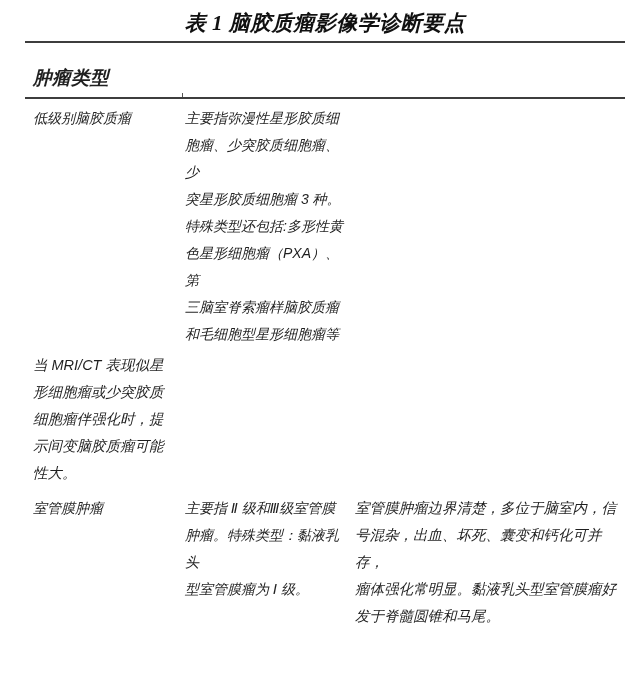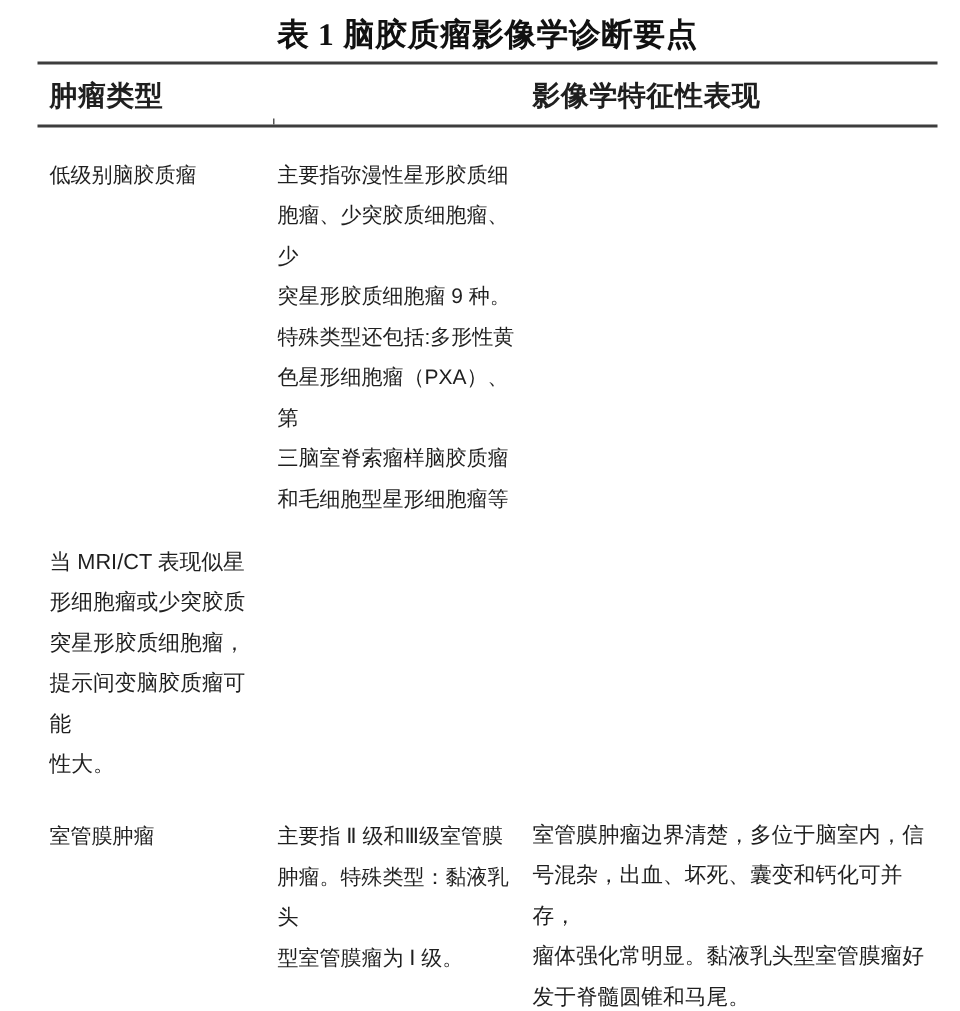--- a/index.html
+++ b/index.html
@@ -7,81 +7,80 @@
     --rule:#3d3d3d;
     --bg:#ffffff;
   }
   html,body{margin:0;padding:0;}
   body{
     width:640px;height:674px;
     background:var(--bg);
     color:var(--text);
     font-family:"Liberation Sans","DejaVu Sans",sans-serif;
   }
-  .page{position:relative;width:640px;height:674px;overflow:hidden;background:var(--bg);}
+  .page{position:relative;width:640px;height:674px;overflow:hidden;background:var(--bg);font-style:italic;}
   .caption{
     width:600px;margin:0 0 0 25px;
     padding-top:9px;height:32px;
     text-align:center;
     font-family:"Liberation Serif","DejaVu Serif",serif;
     font-size:21px;font-weight:600;
     letter-spacing:0.5px;
     color:#111;
     white-space:nowrap;
   }
   .tbl{width:600px;margin-left:25px;}
   .rule{height:2px;background:var(--rule);position:relative;}
   .rule .tick{position:absolute;width:1px;height:4px;top:-4px;background:#555;}
   .tick-col1{left:157px;}
   .grid{display:grid;grid-template-columns:152px 170px 278px;}
-  .hdr{align-items:center;height:40px;font-weight:700;font-size:18.5px;letter-spacing:0.5px;}
+  .hdr{align-items:center;height:40px;font-weight:700;font-size:18.5px;letter-spacing:0.5px;margin-top:14px;}
   .hdr .h-cell{padding-left:8px;white-space:nowrap;}
   .rows{padding-top:6px;padding-bottom:3px;}
   .row{font-size:14px;line-height:27px;margin-bottom:4px;}
-  .cell{white-space:pre-line;margin-top:12px;}
+  .cell{white-space:pre-line;}
   .col-type{padding-left:8px;}
   .col-def{padding-left:8px;padding-right:2px;}
   .col-feat{padding-left:8px;font-size:14.5px;}
 </style>
 </head>
 <body>
 
 <div class="page">
 
   <div class="caption">表 1  脑胶质瘤影像学诊断要点</div>
 
   <div class="tbl">
 
     <div class="rule"></div>
 
     <div class="grid hdr">
       <div class="h-cell" style="grid-column:1;">肿瘤类型</div>
-      <div class="h-cell" style="grid-column:3;">影像学特征性表现</div>
     </div>
 
     <div class="rule">
       <span class="tick tick-col1"></span>
     </div>
 
     <div class="rows">
 
       <div class="grid row">
         <div class="cell col-type">低级别脑胶质瘤</div>
         <div class="cell col-def">主要指弥漫性星形胶质细
 胞瘤、少突胶质细胞瘤、少
-突星形胶质细胞瘤 9 种。
+突星形胶质细胞瘤 3 种。
 特殊类型还包括:多形性黄
 色星形细胞瘤（PXA）、第
 三脑室脊索瘤样脑胶质瘤
 和毛细胞型星形细胞瘤等</div>
       </div>
 
       <div class="grid row">
         <div class="cell col-feat">当 MRI/CT 表现似星形细胞瘤或少突胶质
-突星形胶质细胞瘤，提示间变脑胶质瘤可能
+细胞瘤伴强化时，提示间变脑胶质瘤可能
 性大。</div>
       </div>
 
       <div class="grid row">
       </div>
 
       <div class="grid row">
         <div class="cell col-type">室管膜肿瘤</div>
         <div class="cell col-def">主要指 Ⅱ 级和Ⅲ级室管膜
 肿瘤。特殊类型：黏液乳头

